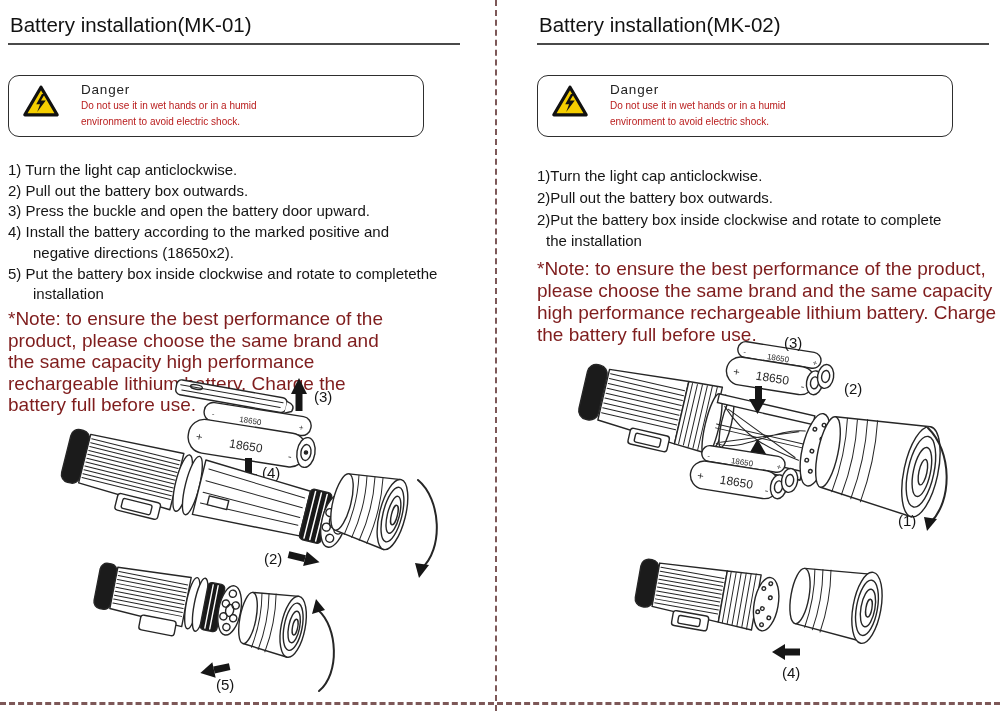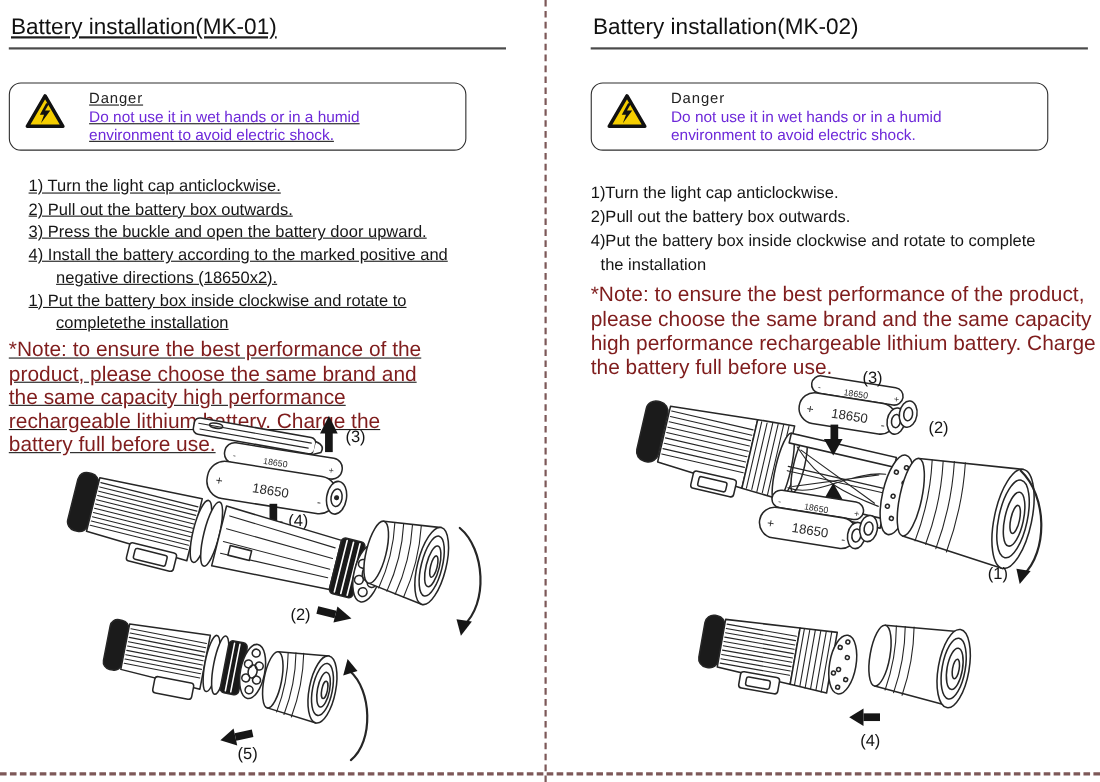--- a/index.html
+++ b/index.html
@@ -3,35 +3,35 @@
 <meta charset="utf-8">
 <style>
   html,body{margin:0;padding:0;}
   body{
     width:1000px;height:711px;position:relative;background:#ffffff;
     font-family:"Liberation Sans", sans-serif;color:#1c1c1c;overflow:hidden;
   }
   .divider-v{position:absolute;left:495px;top:0;height:711px;width:0;border-left:2.5px dashed #7d5858;}
   .divider-h{position:absolute;left:0;top:702px;width:1000px;height:0;border-top:3px dashed #7d5858;}
   .col{position:absolute;top:0;width:470px;}
-  .col.left{left:8px;text-decoration:underline;}
+  .col.left{left:8px;}
   .col.right{left:537px;}
   .col-header{border-bottom:2px solid #4a4a4a;width:450px;padding:13px 0 6px 2px;}
   .col-header h1{margin:0;font-size:20.5px;font-weight:400;color:#111;letter-spacing:0;}
   .danger-box{
     position:relative;box-sizing:border-box;margin-top:30px;width:416px;min-height:52px;
     border:1.6px solid #2e2e2e;border-radius:11px;padding:6px 8px 6px 72px;
   }
   .danger-icon{position:absolute;left:13px;top:8px;width:38px;height:35px;}
   .danger-label{font-size:13.5px;color:#222;letter-spacing:0.8px;margin-bottom:1px;}
-  .danger-text{font-size:14px;line-height:16px;color:#6d28d9;}
+  .danger-text{font-size:10px;line-height:16px;color:#b91c1c;}
   .steps{margin-top:23px;font-size:15px;color:#151515;}
   .left .steps{width:432px;line-height:20.7px;}
   .right .steps{width:405px;line-height:21.8px;margin-top:28px;}
-  .left .step{padding-left:25px;text-indent:-25px;margin-left:18px;}
+  .left .step{padding-left:25px;text-indent:-25px;}
   .right .step{padding-left:9px;text-indent:-9px;}
   .note{font-size:19px;line-height:21.6px;color:#7f1d1d;margin-top:3px;}
   .left .note{width:380px;}
   .right .note{width:462px;line-height:22px;margin-top:6px;}
   .diagram{position:absolute;}
   #mk01-diagram{left:0;top:352px;width:500px;height:352px;}
   #mk02-diagram{left:500px;top:330px;width:500px;height:374px;}
   svg text{stroke:none;font-family:"Liberation Sans", sans-serif;}
   .dlabel{font-size:15px;fill:#151515;}
   .bt-big{font-size:12px;fill:#2a2a2a;}
@@ -57,21 +57,21 @@
     <div class="danger-label">Danger</div>
     <div class="danger-text">Do not use it in wet hands or in a humid</div>
     <div class="danger-text">environment to avoid electric shock.</div>
   </div>
 
   <div class="steps">
     <div class="step">1) Turn the light cap anticlockwise.</div>
     <div class="step">2) Pull out the battery box outwards.</div>
     <div class="step">3) Press the buckle and open the battery door upward.</div>
     <div class="step">4) Install the battery according to the marked positive and negative directions (18650x2).</div>
-    <div class="step">1) Put the battery box inside clockwise and rotate to completethe installation</div>
+    <div class="step">5) Put the battery box inside clockwise and rotate to completethe installation</div>
   </div>
 
   <div class="note">*Note: to ensure the best performance of the product, please choose the same brand and the same capacity high performance rechargeable lithium battery. Charge the battery full before use.</div>
 </div>
 
 <svg id="mk01-diagram" class="diagram" viewBox="0 0 500 352">
   <g stroke="#262626" stroke-width="1.4" fill="none" stroke-linecap="round" stroke-linejoin="round">
 
     <g transform="translate(176,36) rotate(10)">
       <rect x="0" y="-9" width="112" height="15" rx="5" fill="#fff"></rect>
@@ -192,21 +192,21 @@
       <path d="M21 10 L15 21 L19 21 L16 29 L25 17 L20 17 L24 10 Z" fill="#111"></path>
     </svg>
     <div class="danger-label">Danger</div>
     <div class="danger-text">Do not use it in wet hands or in a humid</div>
     <div class="danger-text">environment to avoid electric shock.</div>
   </div>
 
   <div class="steps">
     <div class="step">1)Turn the light cap anticlockwise.</div>
     <div class="step">2)Pull out the battery box outwards.</div>
-    <div class="step">4)Put the battery box inside clockwise and rotate to complete the installation</div>
+    <div class="step">2)Put the battery box inside clockwise and rotate to complete the installation</div>
   </div>
 
   <div class="note">*Note: to ensure the best performance of the product, please choose the same brand and the same capacity high performance rechargeable lithium battery. Charge the battery full before use.</div>
 </div>
 
 <svg id="mk02-diagram" class="diagram" viewBox="0 0 500 374">
   <g stroke="#262626" stroke-width="1.4" fill="none" stroke-linecap="round" stroke-linejoin="round">
 
     <g transform="translate(92,62) rotate(13)">
       <rect x="-9" y="-28" width="20" height="56" rx="9" fill="#1b1b1b"></rect>

